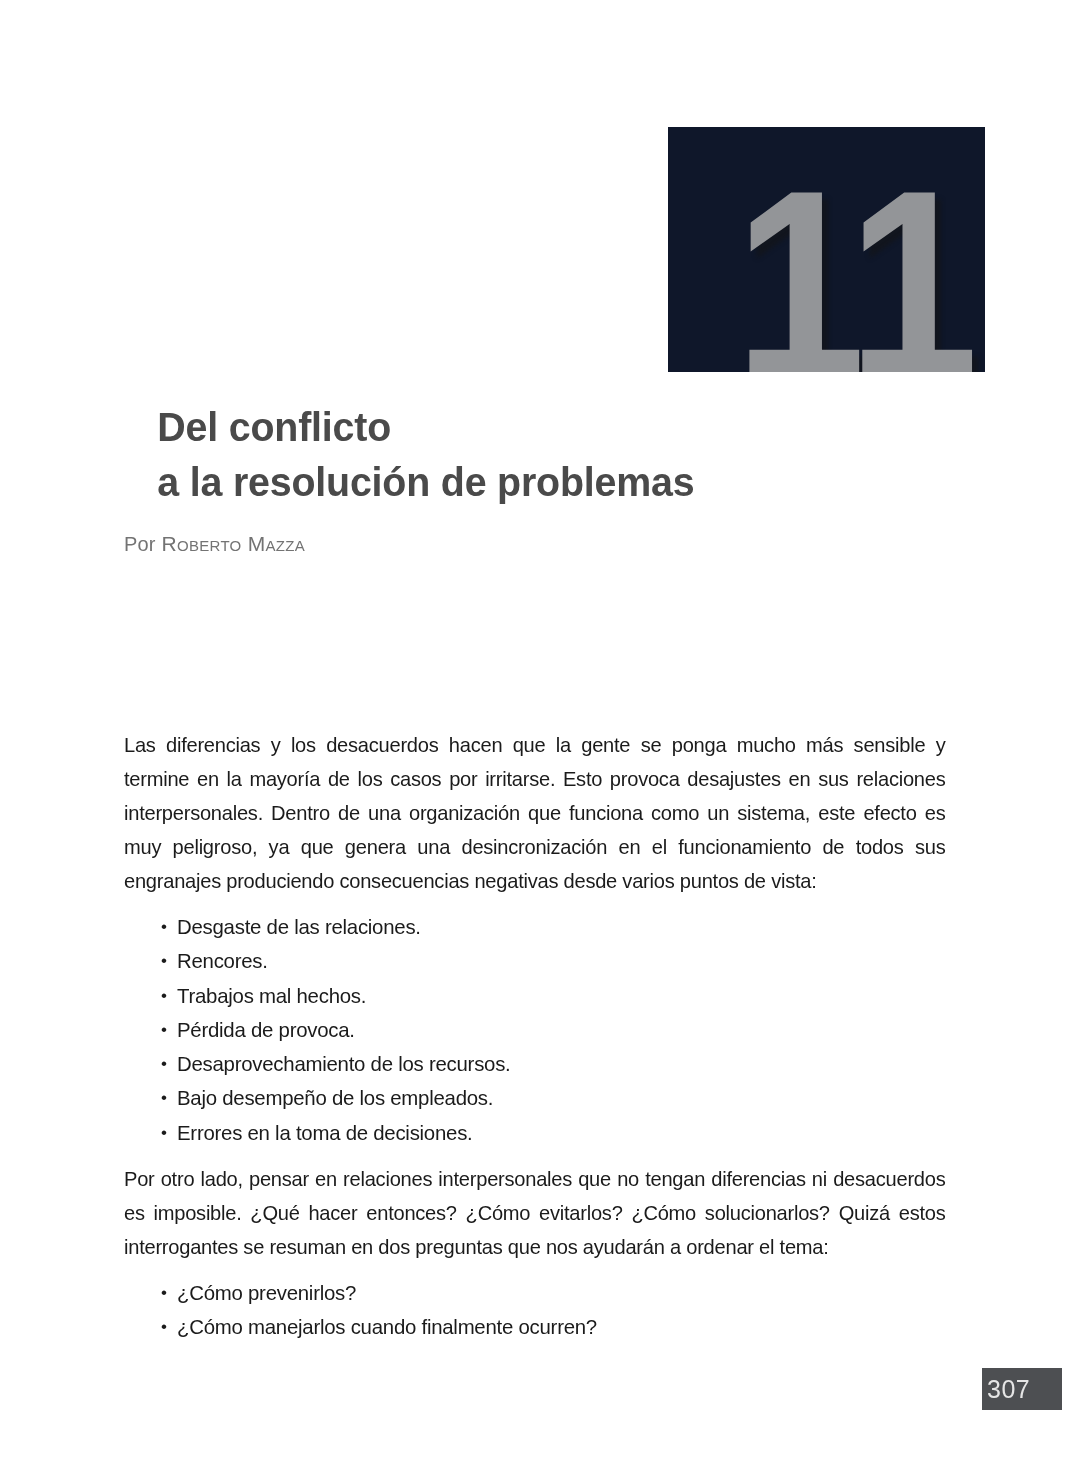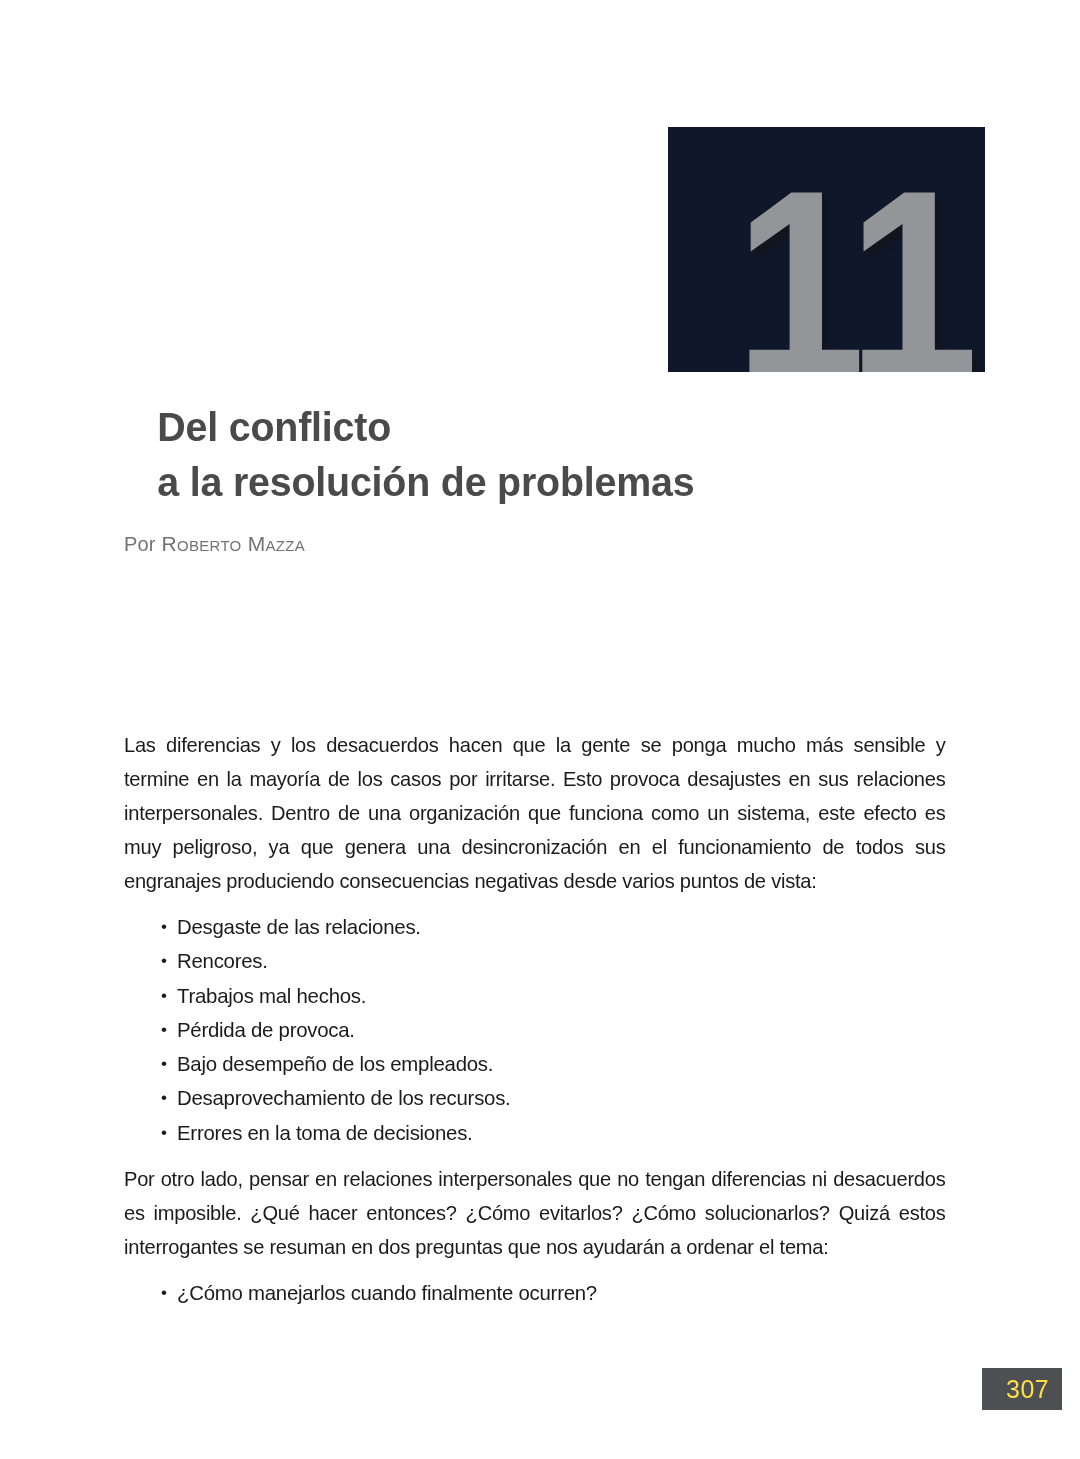--- a/index.html
+++ b/index.html
@@ -146,26 +146,26 @@
     left: 982px;
     top: 1368px;
     width: 80px;
     height: 42px;
     background: #4d4f52;
     display: flex;
     align-items: center;
     justify-content: flex-start;
   }
   .page-number {
-    color: #fde047;
+    color: #e5e5e5;
     font-family: "Liberation Sans", sans-serif;
     font-size: 25px;
     line-height: 1;
     letter-spacing: 0.5px;
-    padding-left: 24px;
+    padding-left: 5px;
   }
 </style>
 </head>
 <body>
 
 <div class="page">
 
   <div class="chapter-box">
     <div class="chapter-number">11</div>
   </div>
@@ -183,28 +183,29 @@
 
   <div class="content">
 
     <p class="body-par">Las diferencias y los desacuerdos hacen que la gente se ponga mucho más sensible y termine en la mayoría de los casos por irritarse. Esto provoca desajustes en sus relaciones interpersonales. Dentro de una organización que funciona como un sistema, este efecto es muy peligroso, ya que genera una desincronización en el funcionamiento de todos sus engranajes produciendo consecuencias negativas desde varios puntos de vista:</p>
 
     <ul class="bullet-list">
       <li>Desgaste de las relaciones.</li>
       <li>Rencores.</li>
       <li>Trabajos mal hechos.</li>
       <li>Pérdida de provoca.</li>
+      <li>Desaprovechamiento de los recursos.</li>
       <li>Bajo desempeño de los empleados.</li>
-      <li>Desaprovechamiento de los recursos.</li>
       <li>Errores en la toma de decisiones.</li>
     </ul>
 
     <p class="body-par">Por otro lado, pensar en relaciones interpersonales que no tengan diferencias ni desacuerdos es imposible. ¿Qué hacer entonces? ¿Cómo evitarlos? ¿Cómo solucionarlos? Quizá estos interrogantes se resuman en dos preguntas que nos ayudarán a ordenar el tema:</p>
 
     <ul class="bullet-list">
+      <li>¿Cómo prevenirlos?</li>
       <li>¿Cómo manejarlos cuando finalmente ocurren?</li>
     </ul>
 
   </div>
 
   <div class="page-number-tab">
     <span class="page-number">307</span>
   </div>
 
 </div>

